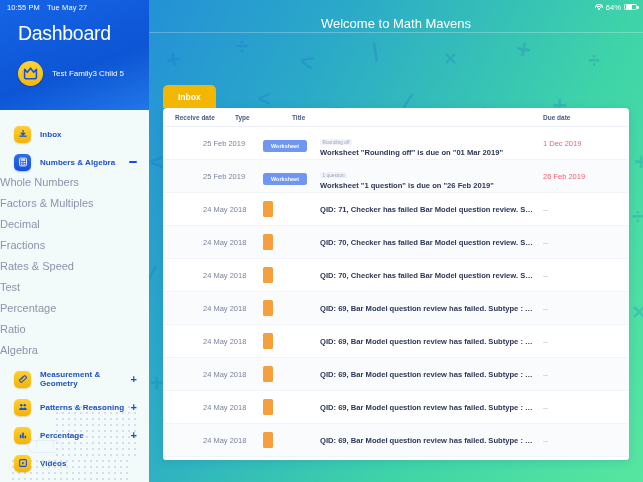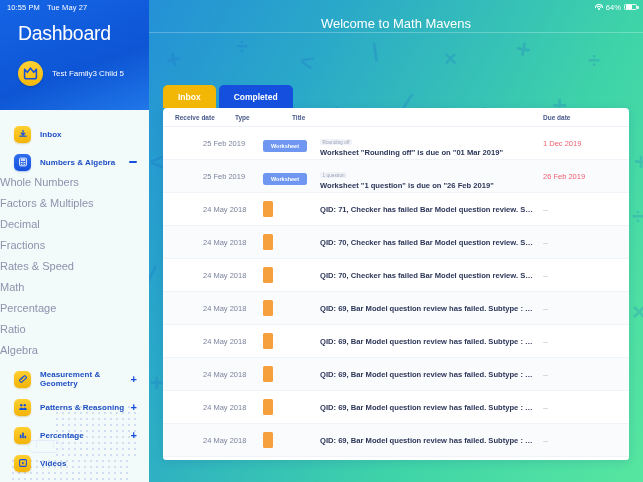--- a/index.html
+++ b/index.html
@@ -292,21 +292,21 @@
       <div class="sub-item">
           <span>Decimal</span>
         </div>
       <div class="sub-item">
           <span>Fractions</span>
         </div>
       <div class="sub-item">
           <span>Rates &amp; Speed</span>
         </div>
       <div class="sub-item">
-          <span>Math</span>
+          <span>Test</span>
         </div>
       <div class="sub-item">
           <span>Percentage</span>
         </div>
       <div class="sub-item">
           <span>Ratio</span>
         </div>
       <div class="sub-item">
           <span>Algebra</span>
         </div>
@@ -358,21 +358,20 @@
       </div>
     </div>
 
     <div class="dots" id="dots-mid"></div>
     <div class="dots" id="dots-bot"></div>
     <div class="cloud-deco"></div>
   </div>
 
   <div id="tabs">
     <div class="tab tab-active">Inbox</div>
-    <div class="tab tab-inactive">Completed</div>
   </div>
 
   <div id="card">
     <div id="thead">
       <div class="c-date">Receive date</div>
       <div class="c-type">Type</div>
       <div class="c-title">Title</div>
       <div class="c-due">Due date</div>
     </div>
     <div id="tbody">

